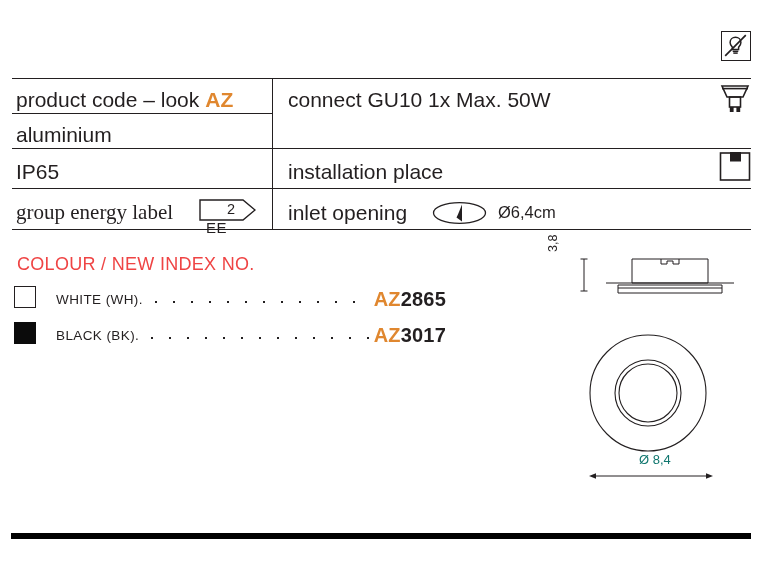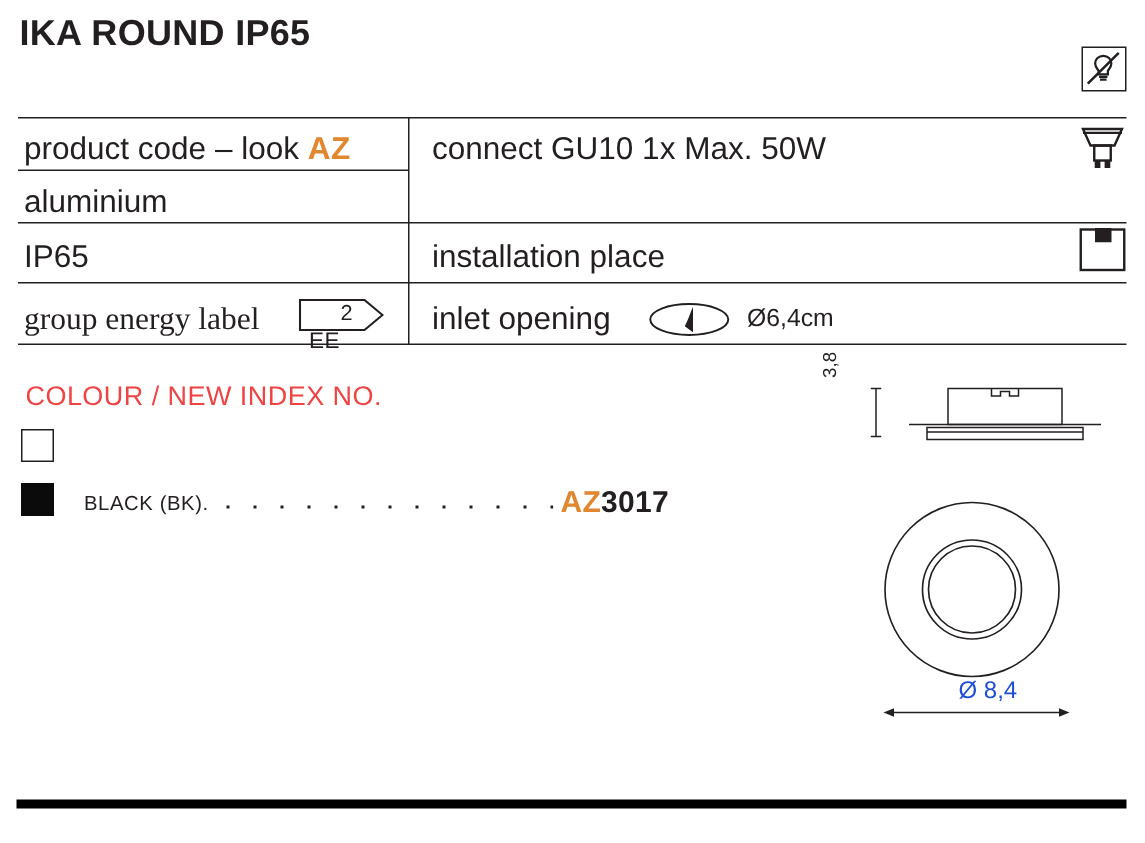--- a/index.html
+++ b/index.html
@@ -178,39 +178,38 @@
     left: 546px; top: 252px;
     font-size: 12.5px;
     color: #231f20;
     transform: rotate(-90deg);
     transform-origin: left top;
     white-space: nowrap;
   }
   .dim-84 {
     position: absolute;
     left: 639px; top: 452px;
-    font-size: 16px;
-    color: #1d4ed8;
+    font-size: 13px;
+    color: #0f766e;
     white-space: nowrap;
   }
 
   
   .footer-rule {
     position: absolute;
     left: 11px; top: 533px;
     width: 740px; height: 6px;
     background: #000000;
   }
 </style>
 </head>
 <body>
 
 <div class="sheet">
 
-  <div class="title">IKA ROUND IP65</div>
 
 
   <div class="bulb-icon-box">
     <svg width="27" height="27" viewBox="0 0 27 27">
       <path d="M13.5 5.2 C16.6 5.2 18.9 7.5 18.9 10.4 C18.9 12.5 17.6 13.8 16.6 15.2 L16.6 17.6 L10.4 17.6 L10.4 15.2 C9.4 13.8 8.1 12.5 8.1 10.4 C8.1 7.5 10.4 5.2 13.5 5.2 Z" fill="none" stroke="#231f20" stroke-width="1.5"></path>
       <line x1="10.7" y1="19.3" x2="16.3" y2="19.3" stroke="#231f20" stroke-width="1.5"></line>
       <line x1="11.3" y1="21.1" x2="15.7" y2="21.1" stroke="#231f20" stroke-width="1.5"></line>
       <line x1="3.2" y1="23.8" x2="23.8" y2="3.2" stroke="#231f20" stroke-width="1.7"></line>
     </svg>
   </div>
@@ -264,20 +263,25 @@
       <rect x="2.5" y="3" width="29" height="27" fill="none" stroke="#231f20" stroke-width="1.6"></rect>
       <rect x="12" y="2" width="11" height="9.5" fill="#231f20"></rect>
     </svg>
   </div>
 
   <div class="colour-head">COLOUR / NEW INDEX NO.</div>
 
   <div class="swatch white"></div>
   <div class="swatch black"></div>
 
+  <div class="colour-row r1">
+    <span class="colour-name">WHITE (WH).</span>
+    <span class="leader"></span>
+    <span class="code"><span class="pfx">AZ</span><span class="num">2865</span></span>
+  </div>
 
   <div class="colour-row r2">
     <span class="colour-name">BLACK (BK).</span>
     <span class="leader"></span>
     <span class="code"><span class="pfx">AZ</span><span class="num">3017</span></span>
   </div>
 
   <div class="drawing" style="left:556px; top:250px;">
     <svg width="200" height="52" viewBox="0 0 200 52">
 

